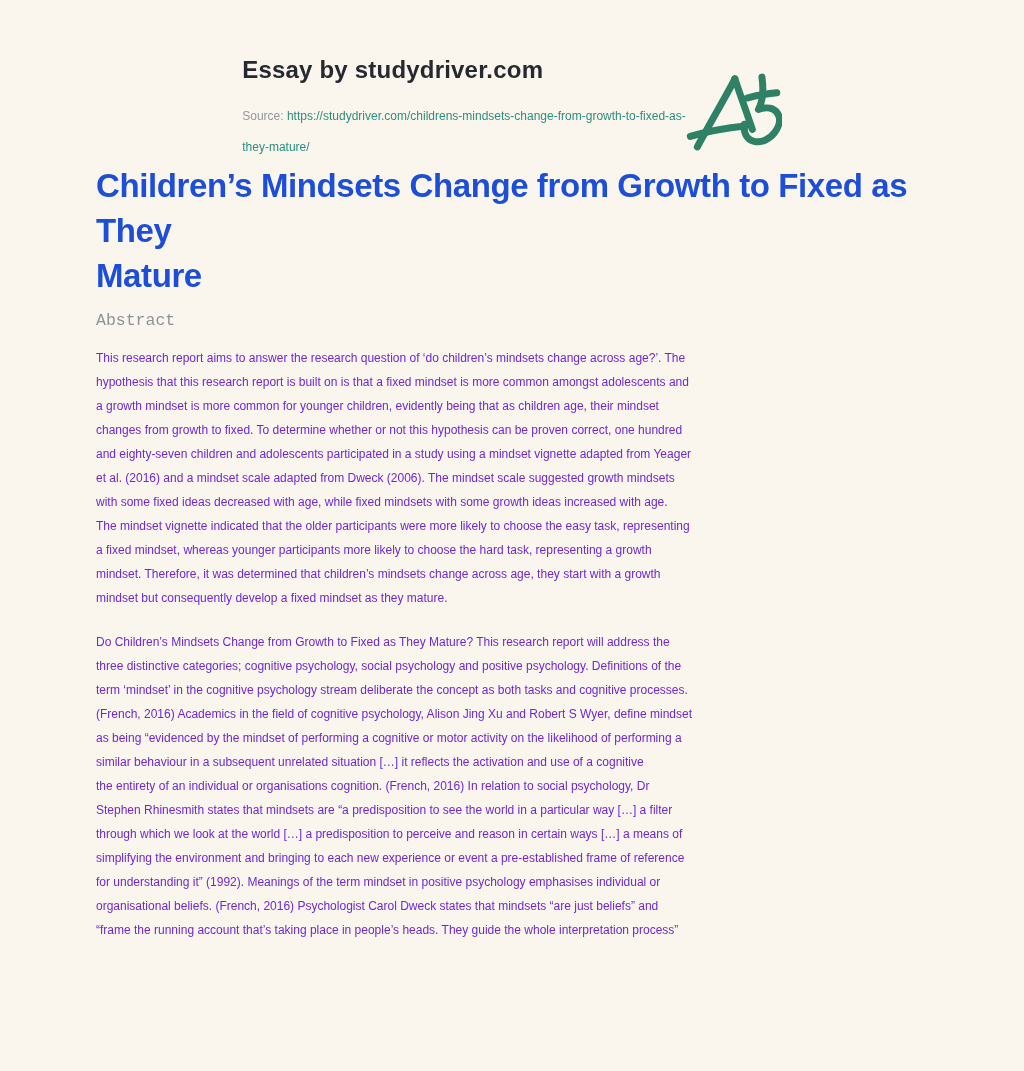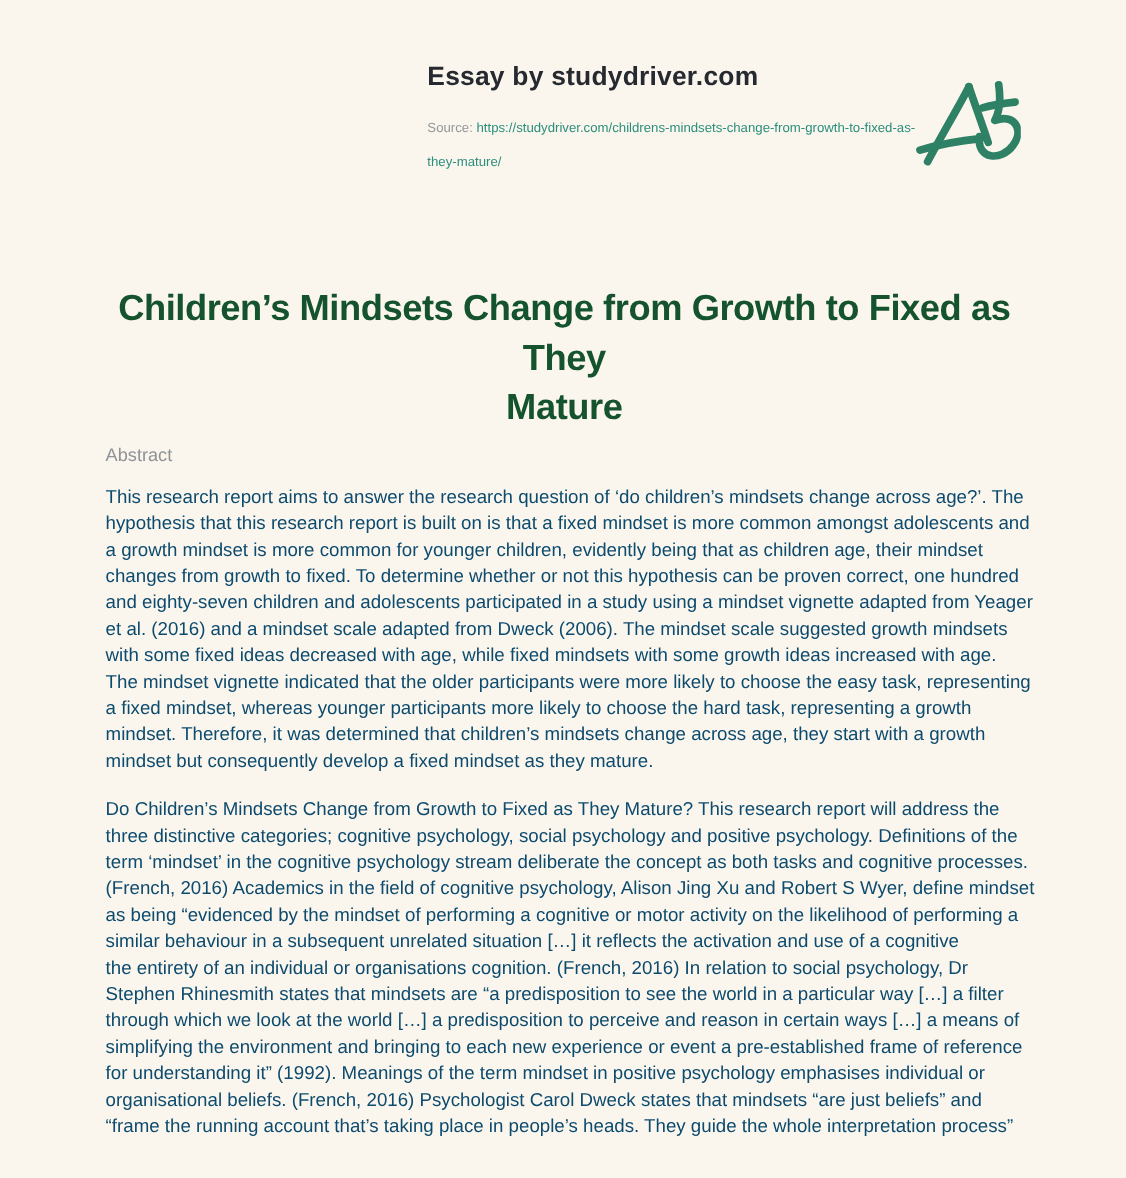--- a/index.html
+++ b/index.html
@@ -11,21 +11,21 @@
     font-family: "Liberation Sans", sans-serif;
     color: #46494f;
   }
   .page {
     width: 1024px;
     height: 1071px;
     padding: 56px 94px 0 96px;
   }
   .header {
     display: flex;
-    justify-content: flex-end;
+    justify-content: center;
     align-items: flex-start;
   }
   .doc-title {
     font-size: 24px;
     font-weight: 700;
     color: #26292f;
     letter-spacing: 0.2px;
   }
   .source {
     margin-top: 17px;
@@ -40,39 +40,38 @@
     cursor: pointer;
   }
   .logo {
     width: 96px;
     height: 96px;
     margin-top: 8px;
     margin-right: 2px;
     flex: 0 0 auto;
   }
   .article-title {
-    margin-top: 94px;
     font-size: 33px;
     line-height: 45px;
     font-weight: 600;
     letter-spacing: -0.4px;
-    color: #14532d;
-    text-align: center;
+    color: #1d4ed8;
   }
   .abstract-label {
     margin-top: 13px;
     font-size: 16.5px;
     color: #8e9297;
     font-weight: 400;
+    font-family: Liberation Mono, monospace;
   }
   .paragraph {
     margin-top: 16px;
-    font-size: 17px;
+    font-size: 12px;
     line-height: 24px;
-    color: #0c4a6e;
+    color: #6d28d9;
   }
   .paragraph + .paragraph { margin-top: 20px; }
   .paragraph .line { white-space: nowrap; }
 </style>
 </head>
 <body>
 
 <div class="page">
 
   <div class="header">

